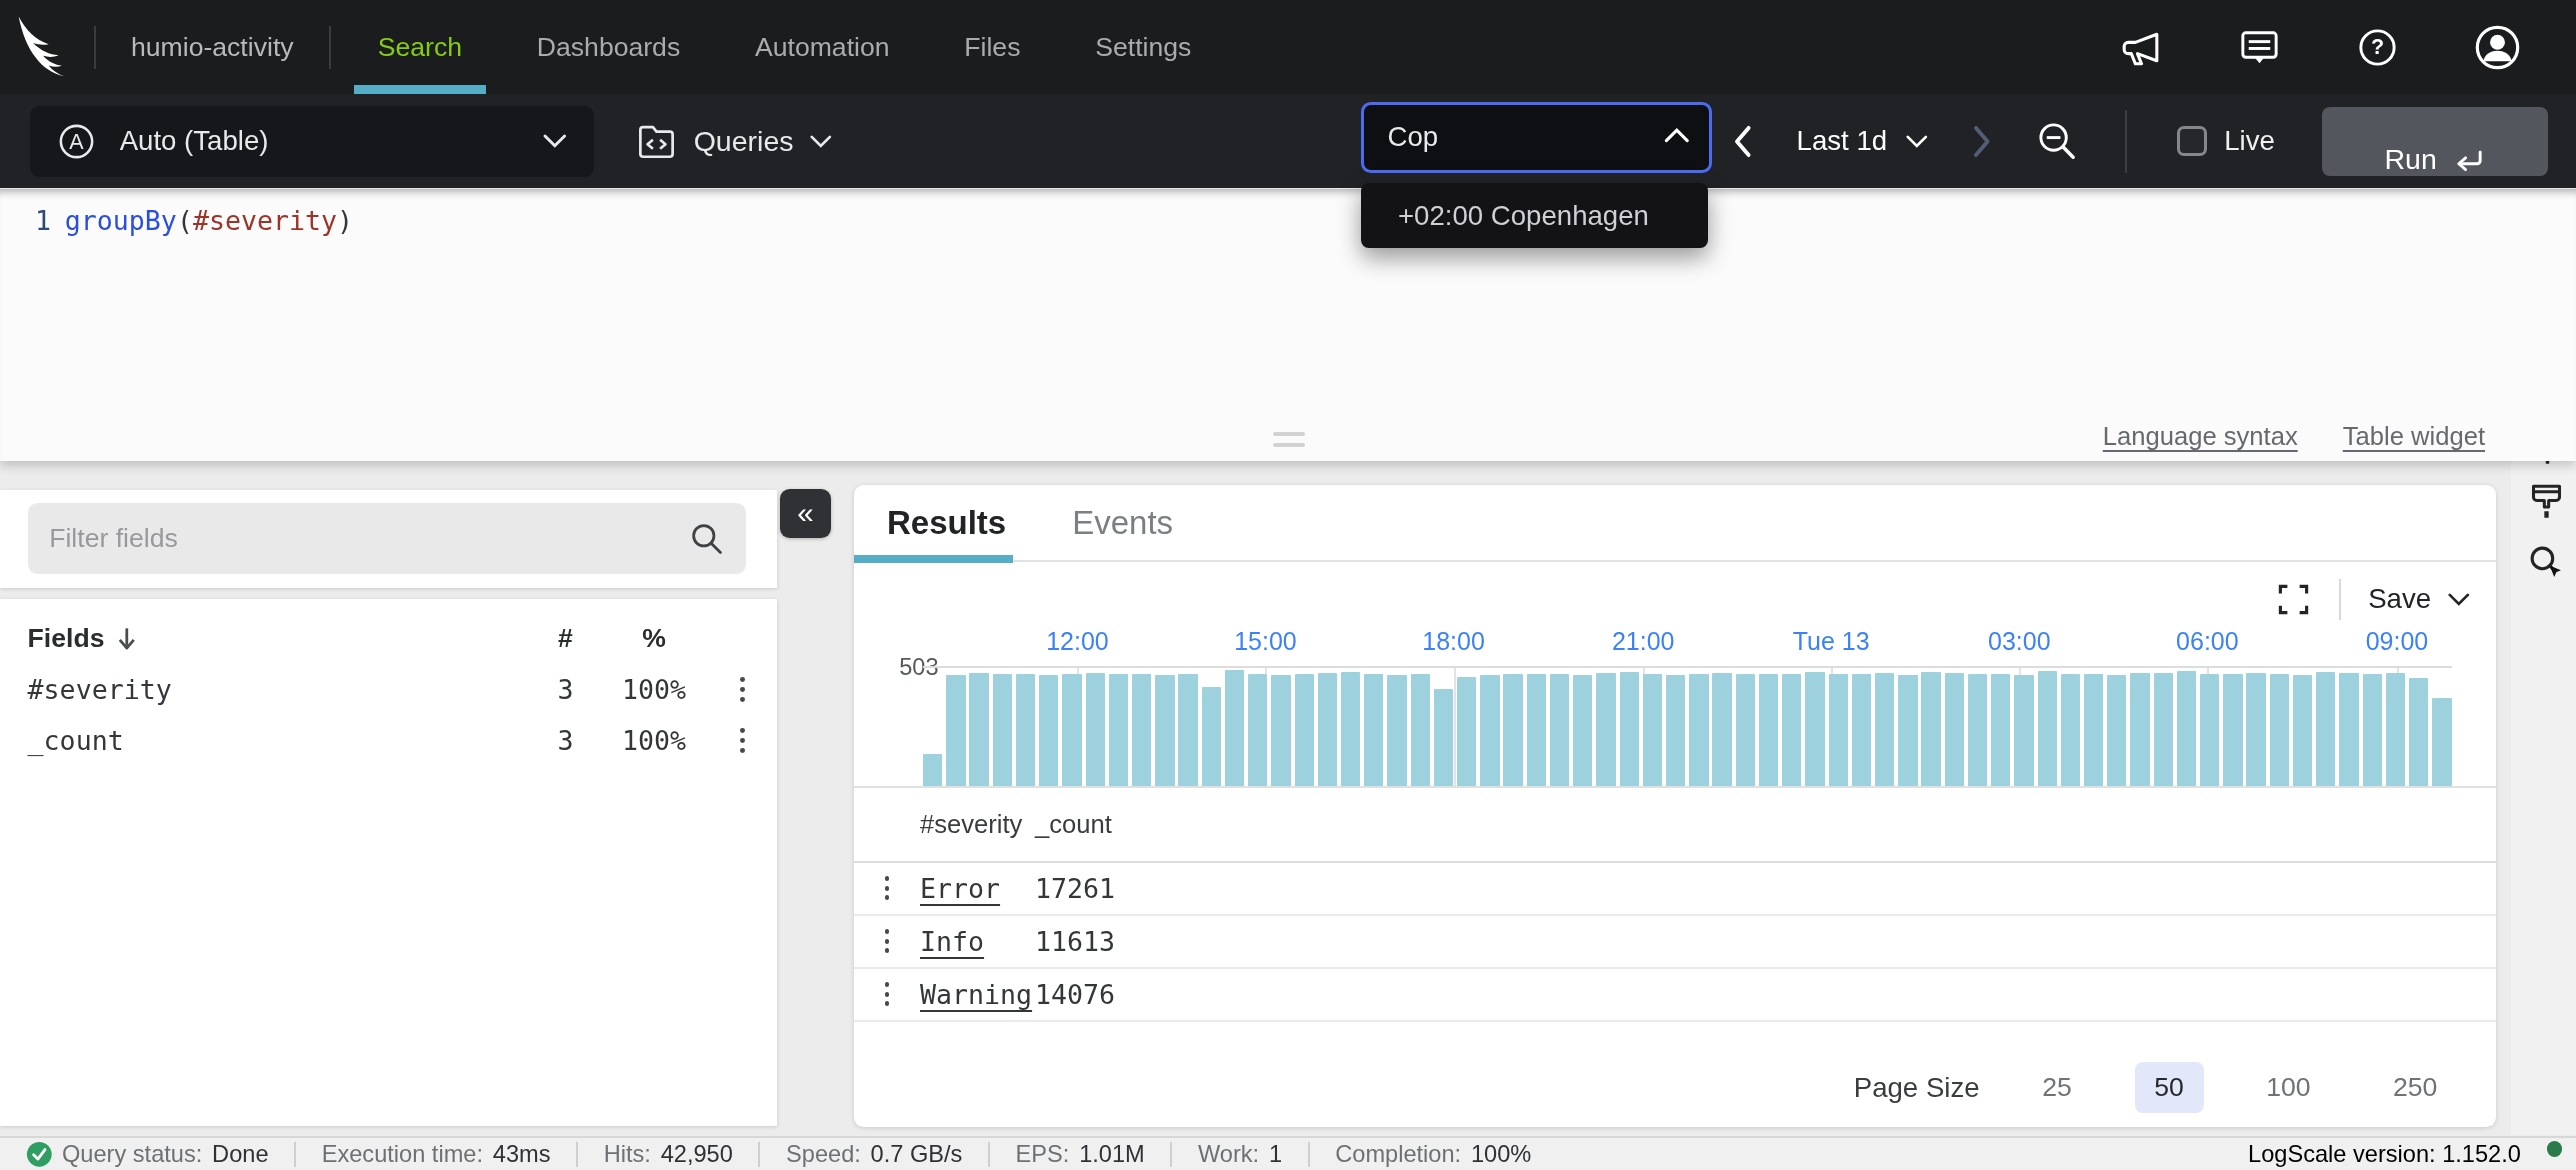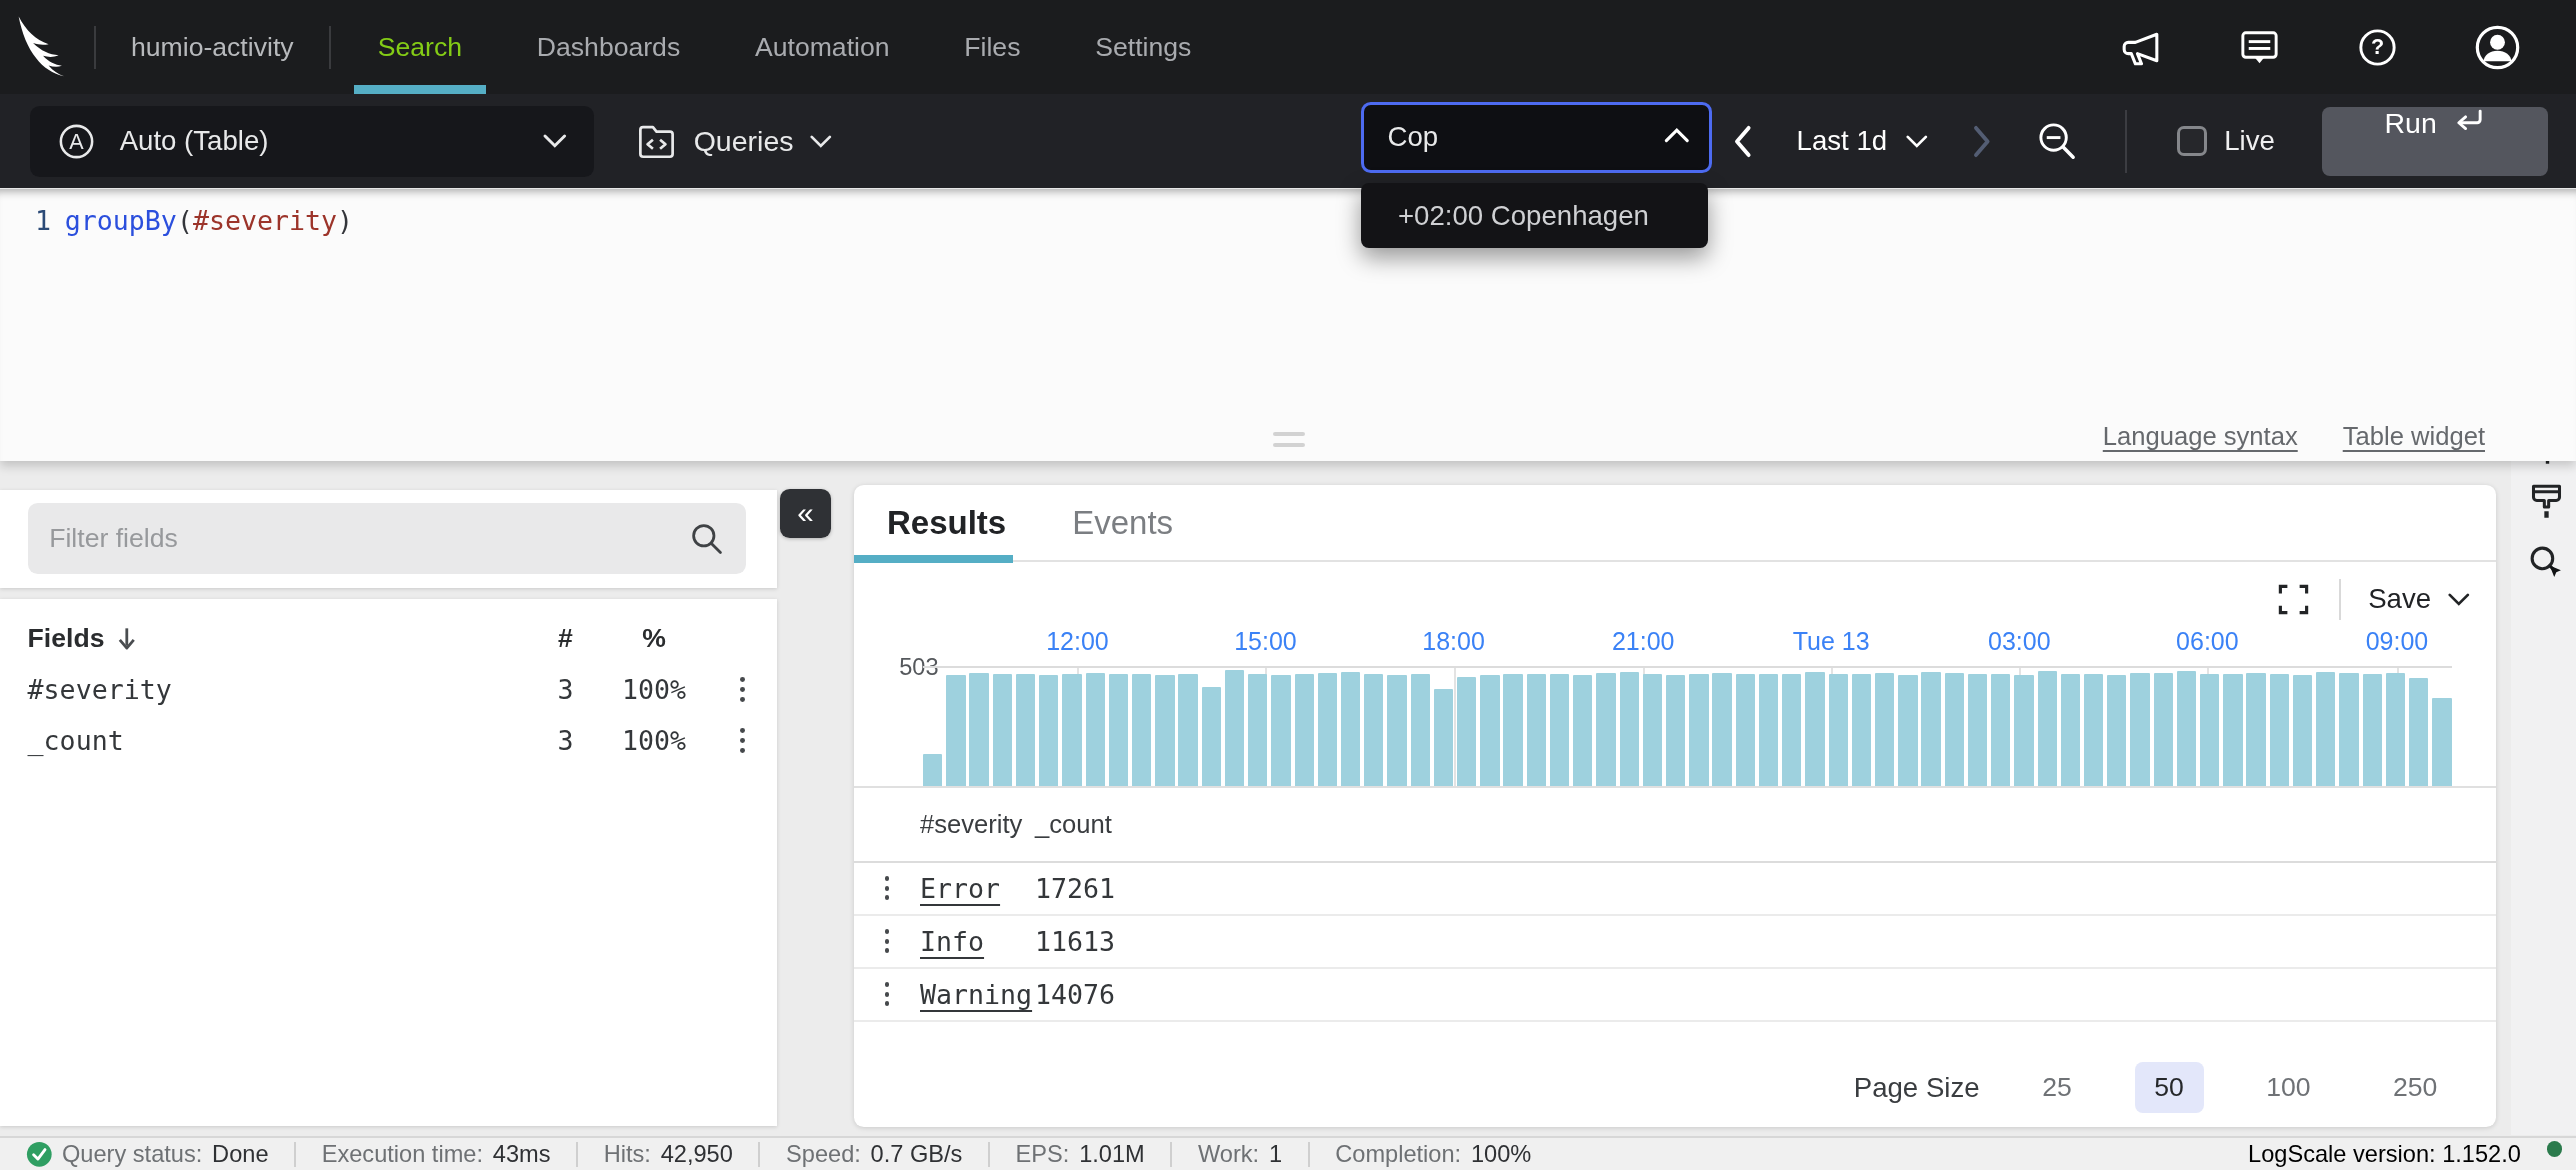--- a/index.html
+++ b/index.html
@@ -38,21 +38,21 @@
                  border-radius:7.9px; box-shadow:0 9.8px 23.6px rgba(0,0,0,0.4); z-index:40;
                  display:flex; align-items:center; padding-left:37px; }
   .tz-option { color:#cfd0d3; font-size:27.6px; cursor:pointer; }
   .time-nav { position:absolute; left:1732px; top:0; height:94px; display:flex; align-items:center; gap:43px; }
   .time-range { display:flex; align-items:center; gap:17.7px; color:#ffffff; font-size:27.6px; cursor:pointer; }
   .tb-divider { position:absolute; left:2125px; top:15.7px; width:2px; height:63px; background:#3c3d42; }
   .live-wrap { position:absolute; left:2177px; top:0; height:94px; display:flex; align-items:center; gap:17.7px; cursor:pointer; }
   .live-box { width:29.5px; height:29.5px; border:3px solid #85878b; border-radius:6.9px; background:#26272b; }
   .live-label { color:#f0f0f1; font-size:27.6px; }
   .run-btn { position:absolute; left:2322px; top:12.8px; width:226px; height:69px; background:#54565e; border-radius:7.9px;
-             display:flex; align-items:flex-start; justify-content:center; gap:15.7px; color:#ffffff; font-size:28.5px; cursor:pointer; }
+             display:flex; align-items:flex-end; justify-content:center; gap:15.7px; color:#ffffff; font-size:28.5px; cursor:pointer; }
 
   
   .editor { position:absolute; top:189px; left:0; width:100%; height:272px; background:#fbfbfb;
             box-shadow: inset 0 9.8px 9.8px -7.9px rgba(0,0,0,0.35), 0 4.9px 9.8px rgba(0,0,0,0.18); z-index:10; }
   .code-line { position:absolute; top:15.7px; left:0; display:flex; font-family:"DejaVu Sans Mono", monospace; font-size:26.6px; }
   .gutter { width:51px; text-align:right; color:#2b4a77; }
   .code { margin-left:13.8px; color:#333; }
   .tok-fn { color:#2b4fdd; } .tok-p { color:#33353a; } .tok-tag { color:#9c342a; }
   .drag-handle { position:absolute; left:1273px; top:243px; width:31.5px; cursor:row-resize; }
   .drag-handle span { display:block; width:31.5px; height:3.9px; background:#d2d2d2; border-radius:2px; margin-bottom:6.9px; }

